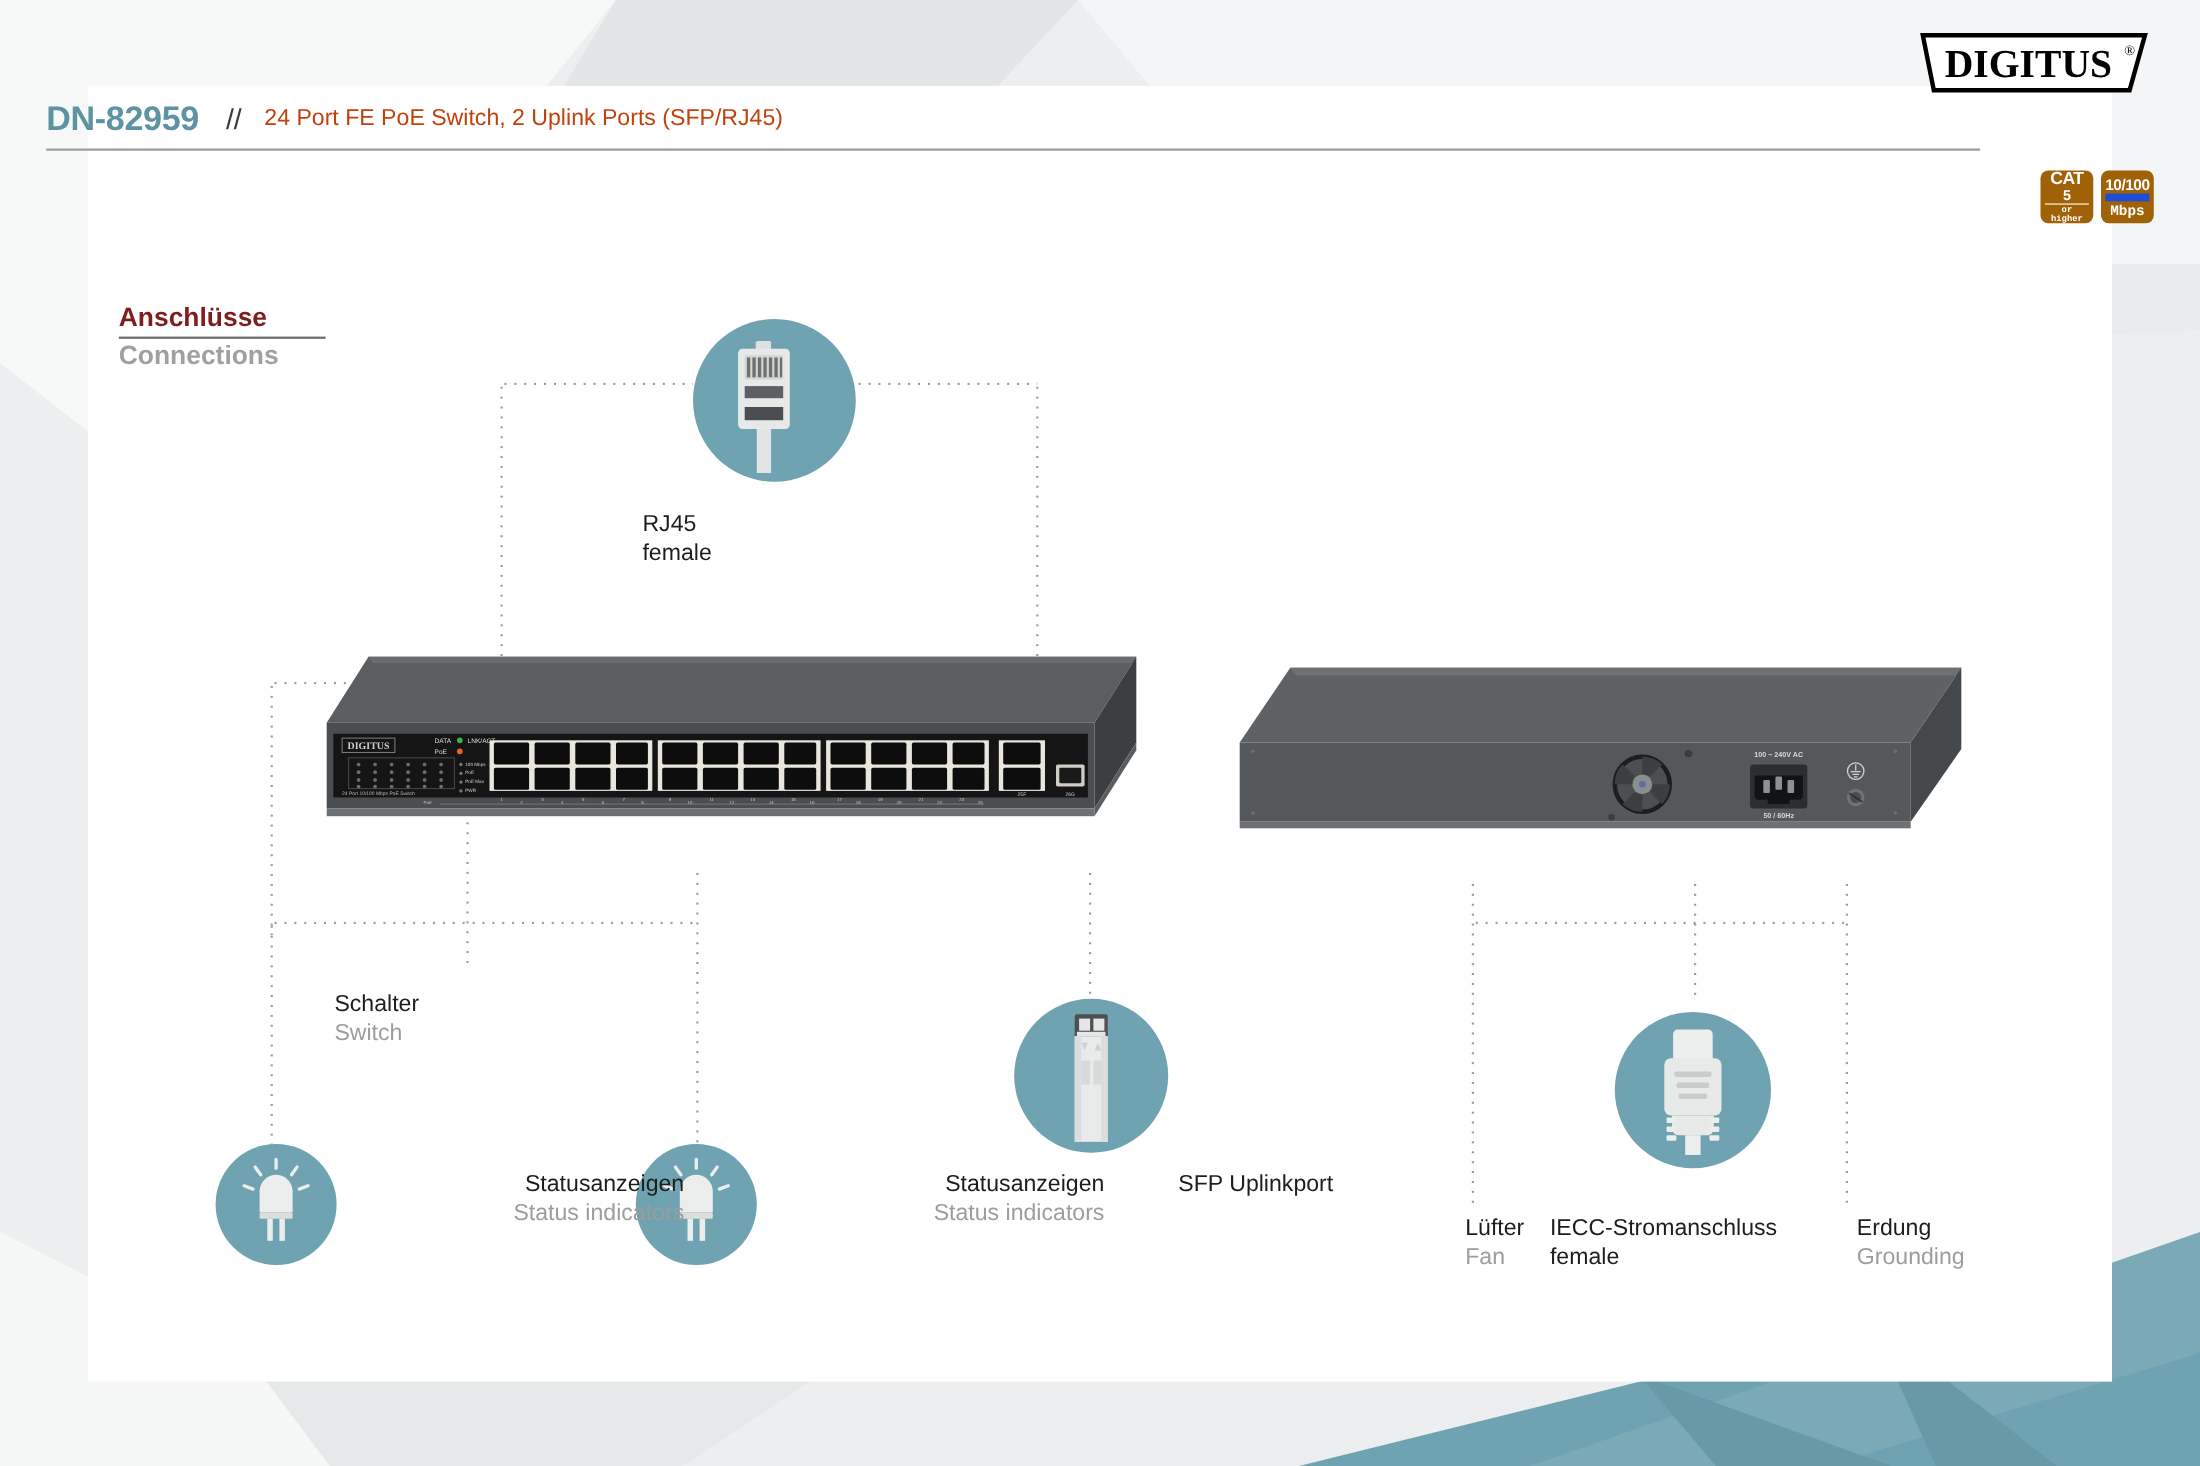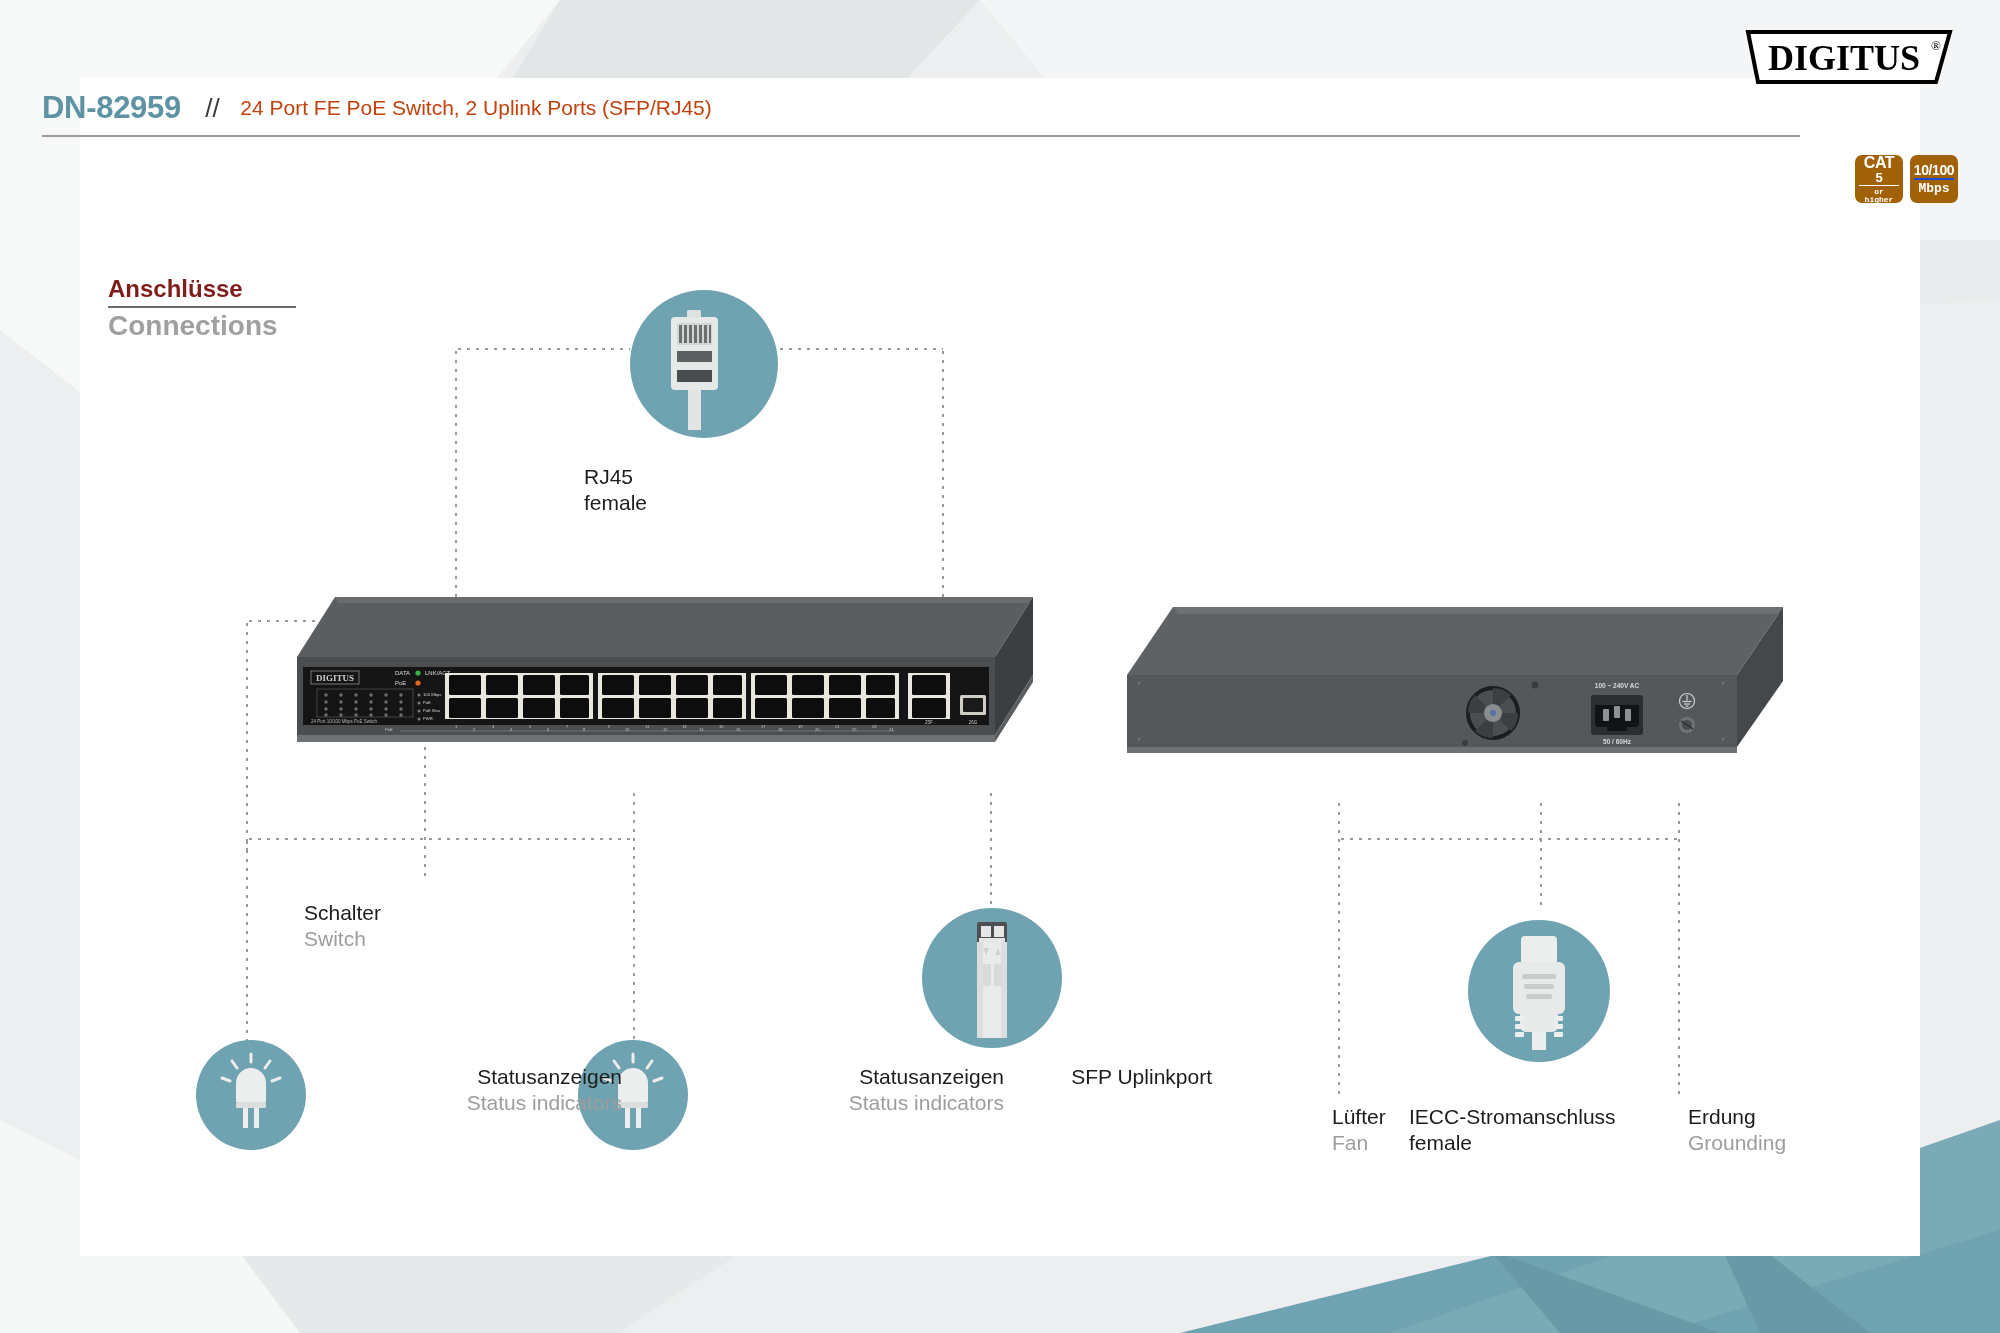--- a/index.html
+++ b/index.html
@@ -41,26 +41,26 @@
   .badge{
     width:48px;height:48px;border-radius:7px;background:#a16207;
     color:#fff;display:flex;flex-direction:column;align-items:center;
     justify-content:center;line-height:1.0;box-sizing:border-box;padding:3px 0;
   }
   .badge .b1{font-size:16px;font-weight:bold;letter-spacing:-0.4px;}
   .badge .b2{font-size:13px;font-weight:bold;}
   .badge .b3{font-size:8px;font-weight:bold;border-top:1px solid #fff;
              width:40px;text-align:center;padding-top:2px;margin-top:1px;font-family:Liberation Mono, monospace;}
   .badge.mbps .b1{font-size:14px;}
-  .badge.mbps .b3{font-size:13px;border-top:2px solid #1d4ed8;padding-top:2px;}
+  .badge.mbps .b3{font-size:13px;border-top:7px solid #1d4ed8;padding-top:2px;}
   
   .section-head{position:absolute;left:108px;top:275px;z-index:8;}
   .section-de{font-size:24px;font-weight:bold;color:#7f1d1d;}
   .section-rule{width:188px;height:2px;background:#6b6b6b;margin:3px 0 2px;}
-  .section-en{font-size:28px;font-weight:bold;color:#a0a0a0;}
+  .section-en{font-size:24px;font-weight:bold;color:#a0a0a0;}
   
   .circle{
     position:absolute;border-radius:50%;background:#6fa3b1;z-index:9;
     display:flex;align-items:center;justify-content:center;
   }
   
   .lbl{position:absolute;z-index:10;line-height:1.22;}
   .lbl .de{font-size:21px;color:#1d1d1b;}
   .lbl .en{font-size:21px;color:#9d9d9d;}
   .lbl.center{margin-top:12px;}

